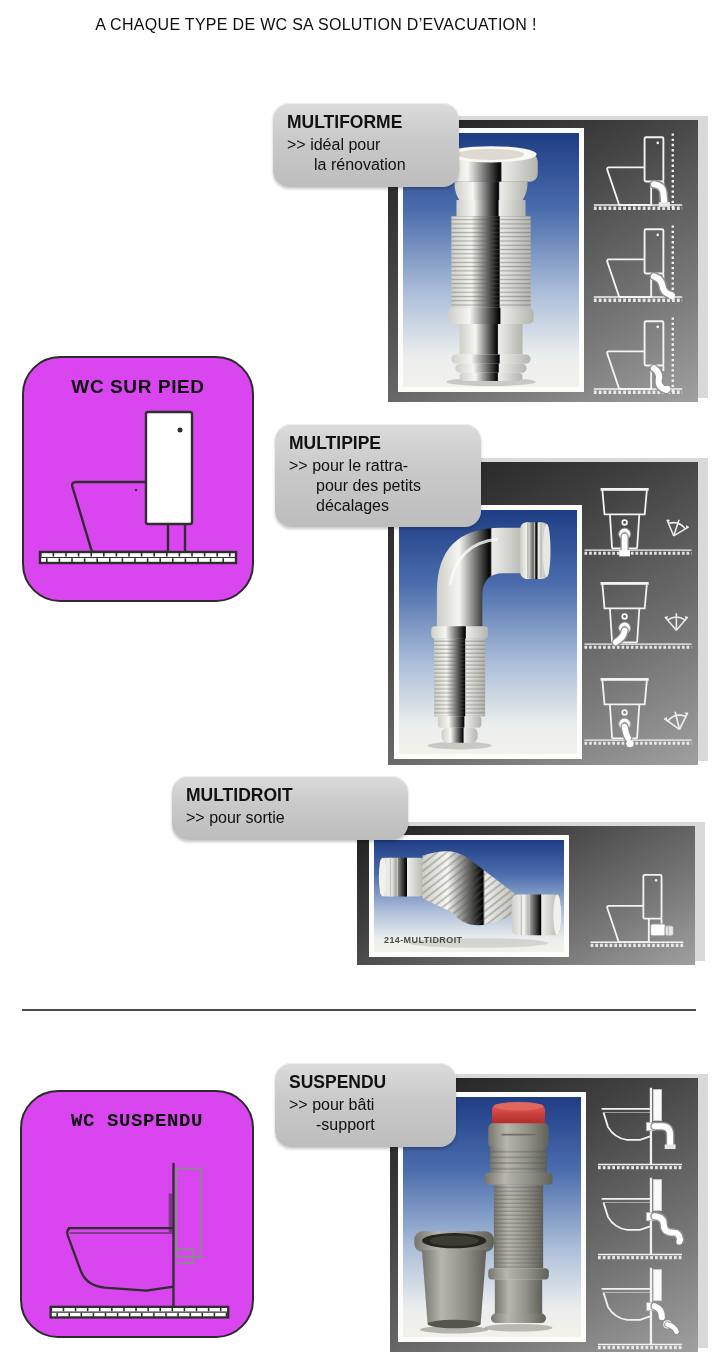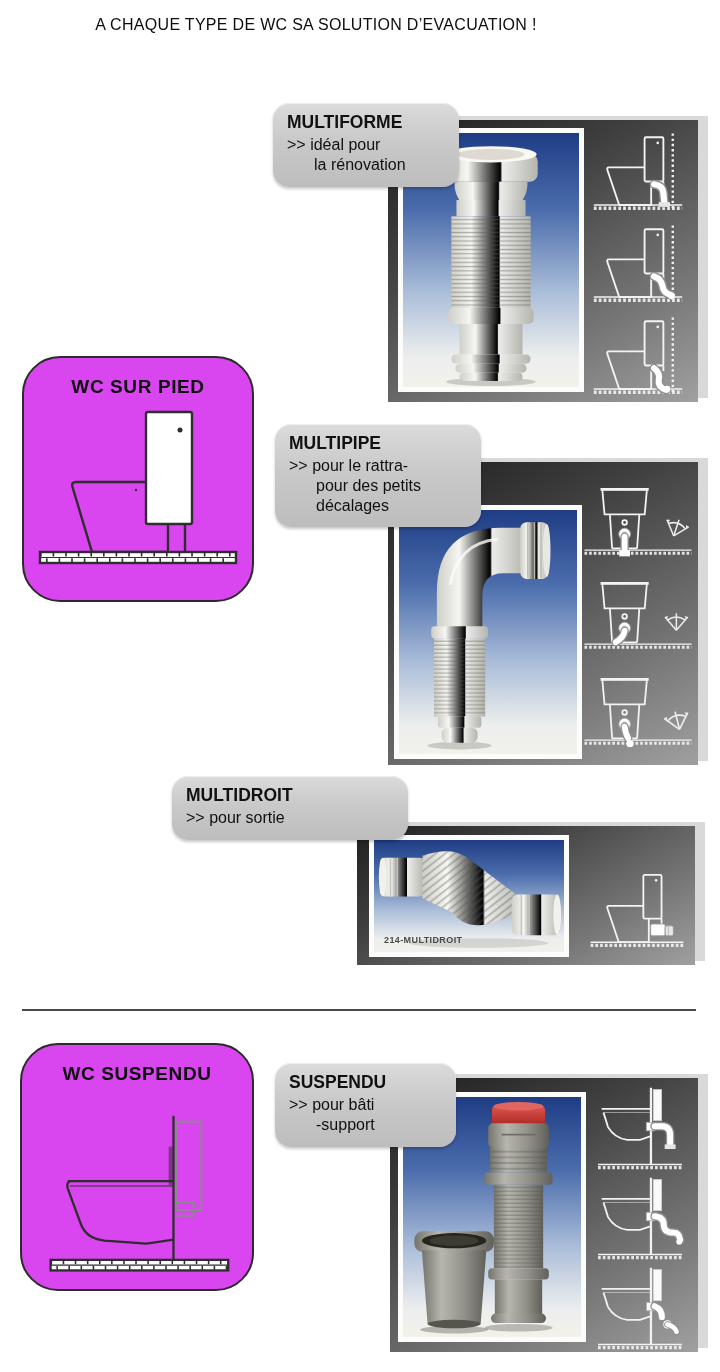--- a/index.html
+++ b/index.html
@@ -291,21 +291,21 @@
 </div>
 
 <div class="divider"></div>
 
 <div class="bubble" style="left:275px;top:1063px;width:155px;">
   <h3>SUSPENDU</h3>
   <div class="line">&gt;&gt; pour bâti</div>
   <div class="line cont">-support</div>
 </div>
 
-<div class="catbox" style="left:20px;top:1043px;width:230px;height:244px;">
+<div class="catbox" style="left:20px;top:1090px;width:230px;height:244px;font-family:Liberation Mono, monospace;">
   <h2>WC SUSPENDU</h2>
   <svg viewBox="0 0 220 200">
     <g fill="none" stroke="#8a8a8a" stroke-width="2">
       <rect x="151" y="34" width="26" height="92"></rect>
       <path d="M151 118 h18 v14 h-18"></path>
     </g>
     <g fill="none" stroke="#2e2e2e" stroke-width="2.4">
       <line x1="148" y1="28" x2="148" y2="178"></line>
       <path d="M38 96 H148"></path>
       <path d="M40 101 H148" stroke-width="1.2"></path>

